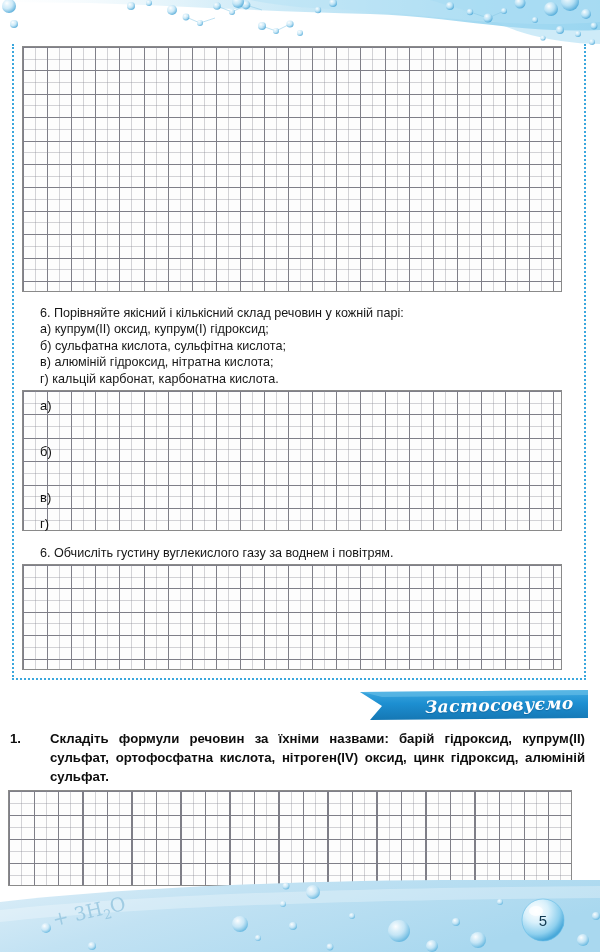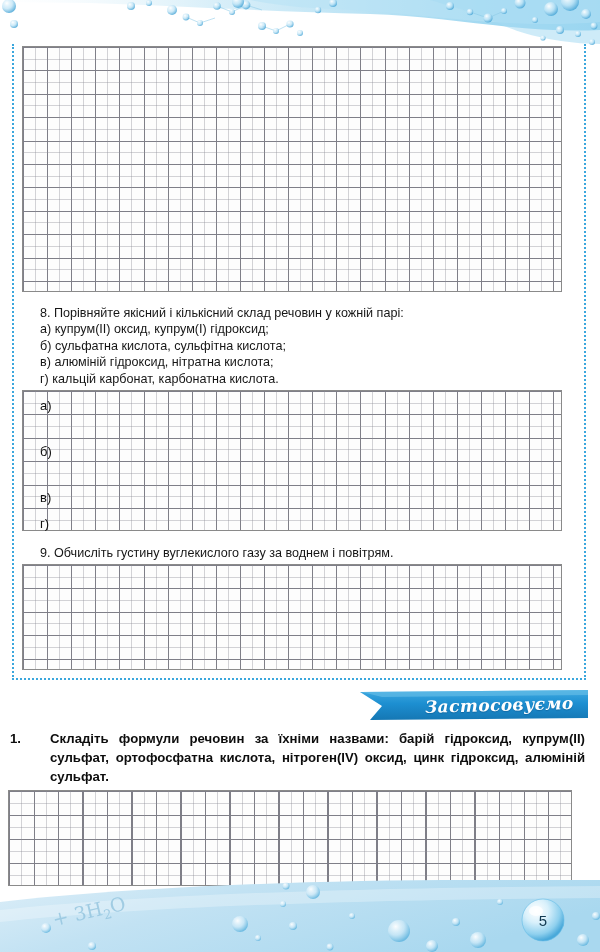--- a/index.html
+++ b/index.html
@@ -238,34 +238,34 @@
       <circle cx="543" cy="38" r="2.6"></circle>
       <circle cx="592" cy="42" r="3"></circle>
     </g>
   </svg>
 </div>
 
 <div class="dotted-frame"></div>
 
 <div class="grid" id="grid-top"></div>
 
-<div class="q-block" id="question-2">8. Порівняйте якісний і кількісний склад речовин у кожній парі:
+<div class="q-block" id="question-2">6. Порівняйте якісний і кількісний склад речовин у кожній парі:
 а) купрум(ІІ) оксид, купрум(І) гідроксид;
 б) сульфатна кислота, сульфітна кислота;
 в) алюміній гідроксид, нітратна кислота;
 г) кальцій карбонат, карбонатна кислота.</div>
 
 <div class="grid" id="grid-middle">
   <span class="sub-label" style="left:17px; top:8px;">а)</span>
   <span class="sub-label" style="left:17px; top:54px;">б)</span>
   <span class="sub-label" style="left:17px; top:100px;">в)</span>
   <span class="sub-label" style="left:17px; top:126px;">г)</span>
 </div>
 
-<div class="q-block" id="question-3">9. Обчисліть густину вуглекислого газу за воднем і повітрям.</div>
+<div class="q-block" id="question-3">6. Обчисліть густину вуглекислого газу за воднем і повітрям.</div>
 
 <div class="grid" id="grid-lower"></div>
 
 <div class="ribbon">
   <svg width="228" height="30" viewBox="0 0 228 30" xmlns="http://www.w3.org/2000/svg" aria-hidden="true">
     <defs>
       <linearGradient id="ribGrad" x1="0" y1="0" x2="0" y2="1">
         <stop offset="0%" stop-color="#3fa9e0"></stop>
         <stop offset="45%" stop-color="#1d8fd1"></stop>
         <stop offset="100%" stop-color="#1577b4"></stop>

